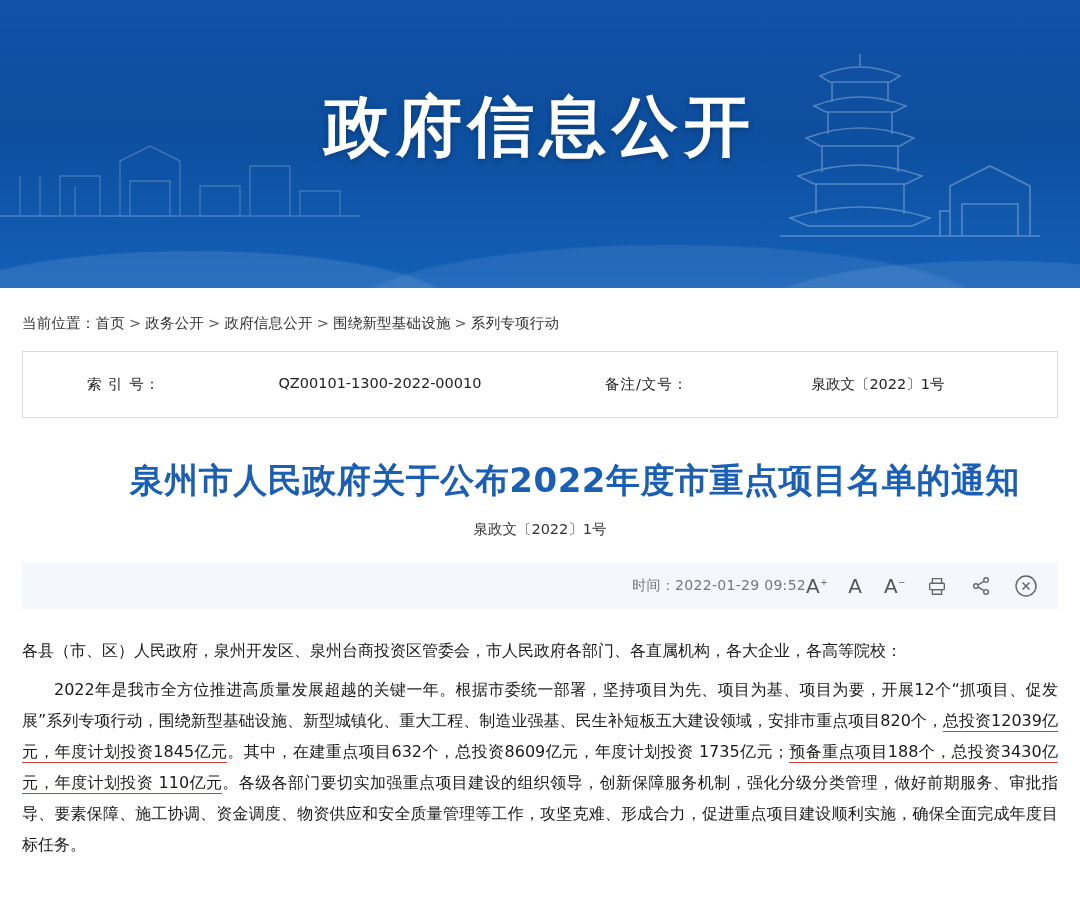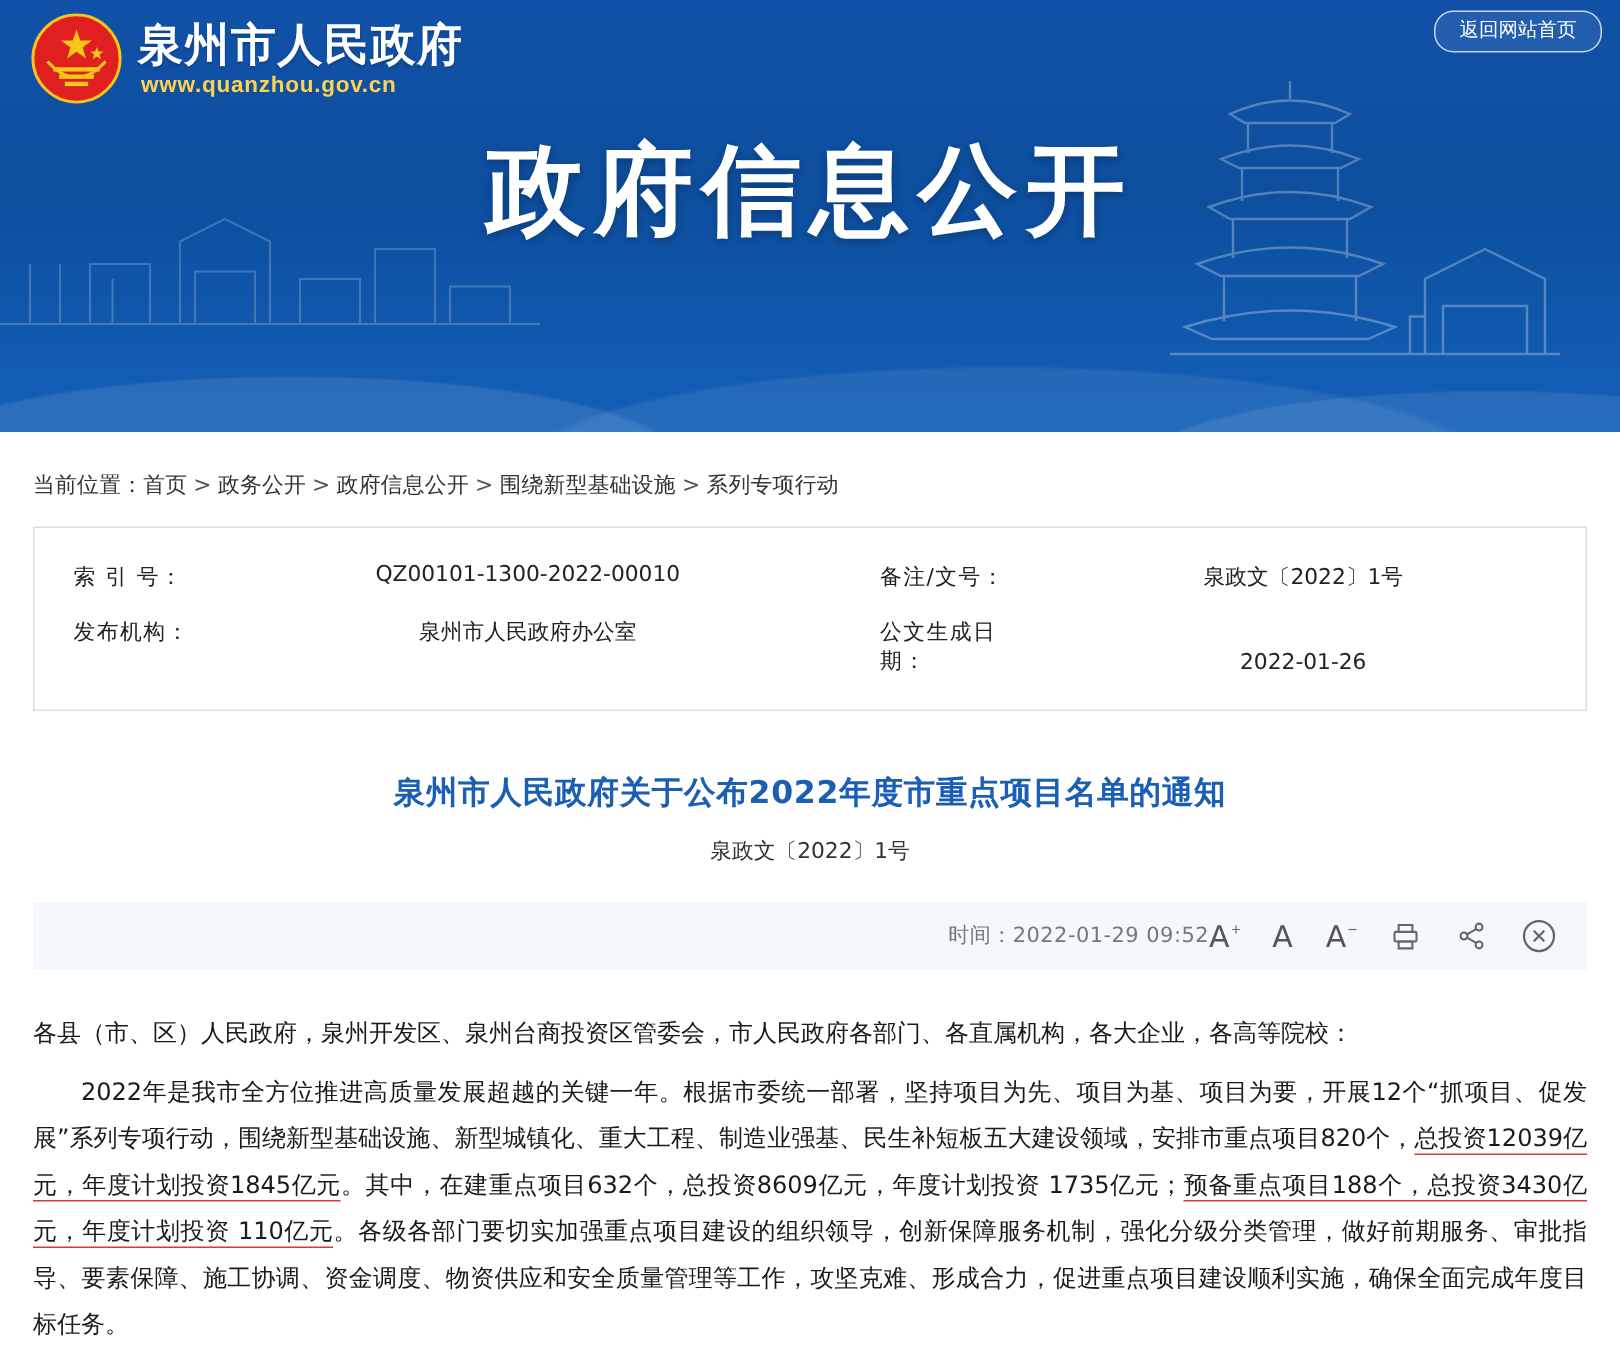--- a/index.html
+++ b/index.html
@@ -126,20 +126,21 @@
 
   
   .meta-table {
     margin: 0 22px;
     width: 1036px;
     border: 1px solid #dcdcdc;
     box-sizing: border-box;
     font-family: "DejaVu Sans", "Liberation Sans", sans-serif;
     font-size: 14.5px;
     color: #222;
+    padding-left: 38px;
   }
   .meta-row {
     display: flex;
   }
   .meta-cell {
     padding: 9px 0;
     display: flex;
     align-items: flex-start;
   }
   .meta-label {
@@ -154,24 +155,24 @@
     color: #222;
     text-align: center;
   }
   .meta-left { width: 52%; }
   .meta-right { width: 48%; }
   .meta-pad { height: 14px; }
 
   
   .doc-title {
     margin: 40px 60px 0 60px;
-    text-align: center;
+    text-align: right;
     color: #1a5fb4;
     font-family: "DejaVu Sans", "Liberation Sans", sans-serif;
-    font-size: 21px;
+    font-size: 34px;
     font-weight: bold;
     letter-spacing: 0.5px;
   }
   .doc-subtitle {
     margin-top: 16px;
     text-align: center;
     font-family: "DejaVu Sans", "Liberation Sans", sans-serif;
     font-size: 14.5px;
     color: #333;
   }
@@ -263,34 +264,20 @@
       <path d="M50 182 Q120 160 190 182 L172 190 L68 190 Z"></path>
       <path d="M40 200 L300 200"></path>
       <path d="M210 200 L210 150 L250 130 L290 150 L290 200"></path>
       <path d="M222 200 L222 168 L278 168 L278 200"></path>
       <path d="M200 200 L200 175 L210 175"></path>
     </g>
   </svg>
 
   <div class="wave"></div>
 
-  <div class="top-bar">
-    <svg class="emblem" viewBox="0 0 64 64">
-      <circle cx="32" cy="32" r="30" fill="#e02020" stroke="#f5c518" stroke-width="2"></circle>
-      <polygon points="32,12 34.6,19.6 42.6,19.6 36.2,24.4 38.6,32 32,27.4 25.4,32 27.8,24.4 21.4,19.6 29.4,19.6" fill="#f5c518"></polygon>
-      <polygon points="46,24 47.2,27.2 50.6,27.2 47.9,29.3 48.9,32.6 46,30.6 43.1,32.6 44.1,29.3 41.4,27.2 44.8,27.2" fill="#f5c518"></polygon>
-      <rect x="16" y="38" width="32" height="3" fill="#f5c518"></rect>
-      <rect x="20" y="43" width="24" height="3" fill="#f5c518"></rect>
-      <rect x="24" y="48" width="16" height="3" fill="#f5c518"></rect>
-      <path d="M12 34 Q32 56 52 34" stroke="#f5c518" stroke-width="2" fill="none"></path>
-    </svg>
-    <div class="gov-name">泉州市人民政府</div>
-    <div class="gov-url">www.quanzhou.gov.cn</div>
-    <div class="back-home">返回网站首页</div>
-  </div>
 
   <div class="banner-title">政府信息公开</div>
 </div>
 
 <div class="crumb-wrap">
   <div class="crumb">
     <span>当前位置：</span><a>首页</a><span class="sep">&gt;</span><a>政务公开</a><span class="sep">&gt;</span><a>政府信息公开</a><span class="sep">&gt;</span><a>围绕新型基础设施</a><span class="sep">&gt;</span><a>系列专项行动</a>
   </div>
 </div>
 
@@ -299,33 +286,20 @@
   <div class="meta-row">
     <div class="meta-cell meta-left">
       <div class="meta-label">索 引 号：</div>
       <div class="meta-value">QZ00101-1300-2022-00010</div>
     </div>
     <div class="meta-cell meta-right">
       <div class="meta-label">备注/文号：</div>
       <div class="meta-value">泉政文〔2022〕1号</div>
     </div>
   </div>
-  <div class="meta-row">
-    <div class="meta-cell meta-left">
-      <div class="meta-label">发布机构：</div>
-      <div class="meta-value">泉州市人民政府办公室</div>
-    </div>
-    <div class="meta-cell meta-right">
-      <div style="width:120px;padding-left:26px;box-sizing:border-box;letter-spacing:1px;">
-        <div>公文生成日</div>
-        <div>期：</div>
-      </div>
-      <div class="meta-value" style="padding-top:22px;">2022-01-26</div>
-    </div>
-  </div>
   <div class="meta-pad"></div>
 </div>
 
 <div class="doc-title">泉州市人民政府关于公布2022年度市重点项目名单的通知</div>
 <div class="doc-subtitle">泉政文〔2022〕1号</div>
 
 <div class="toolbar">
   <div class="time">
     <span>时间：</span><span>2022-01-29 09:52</span>
   </div>

